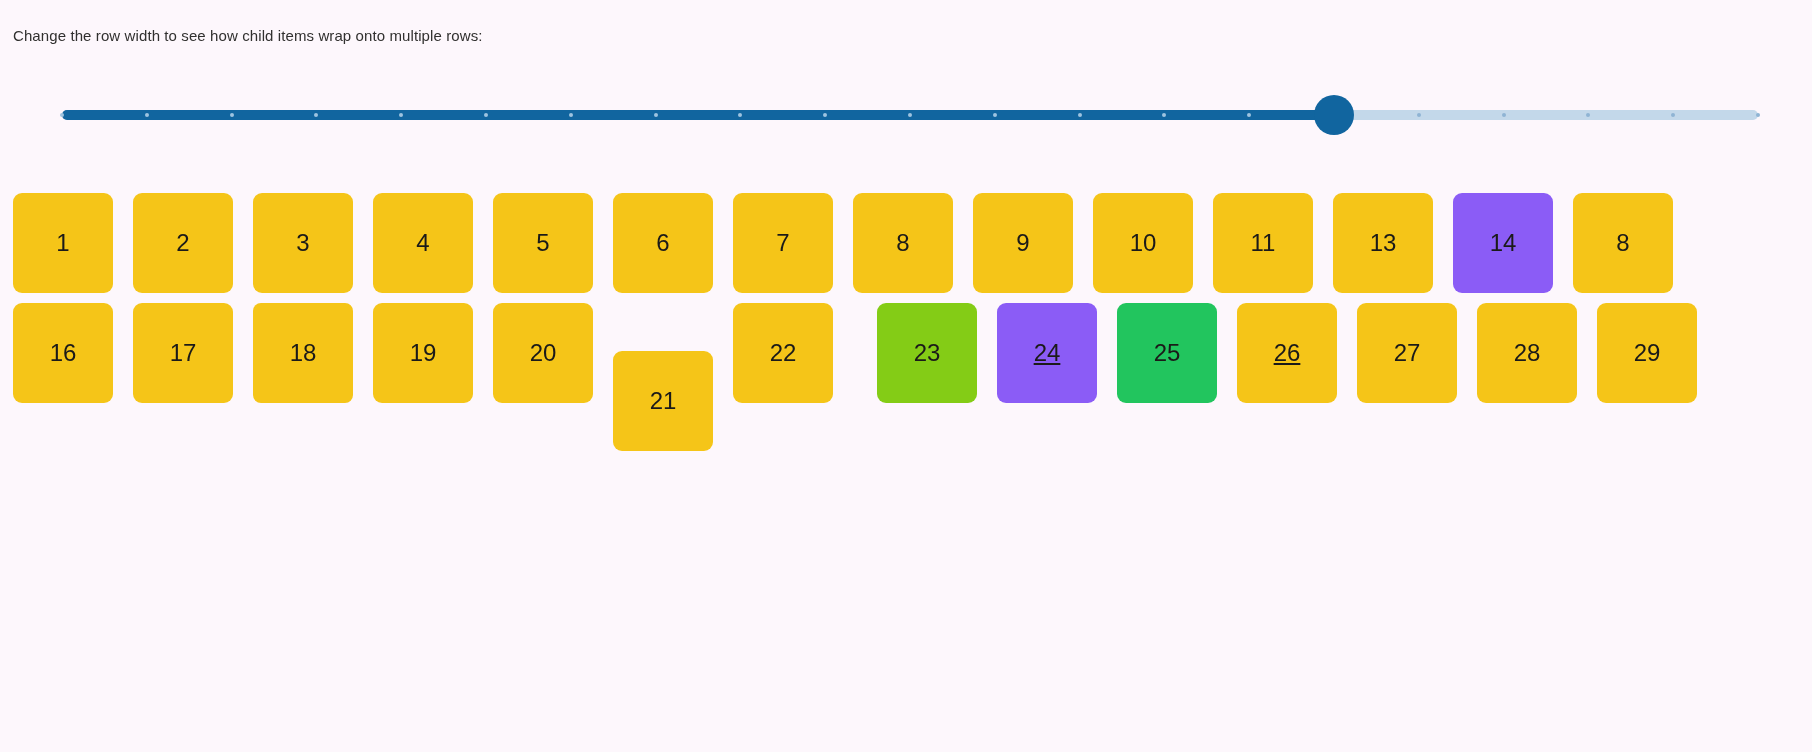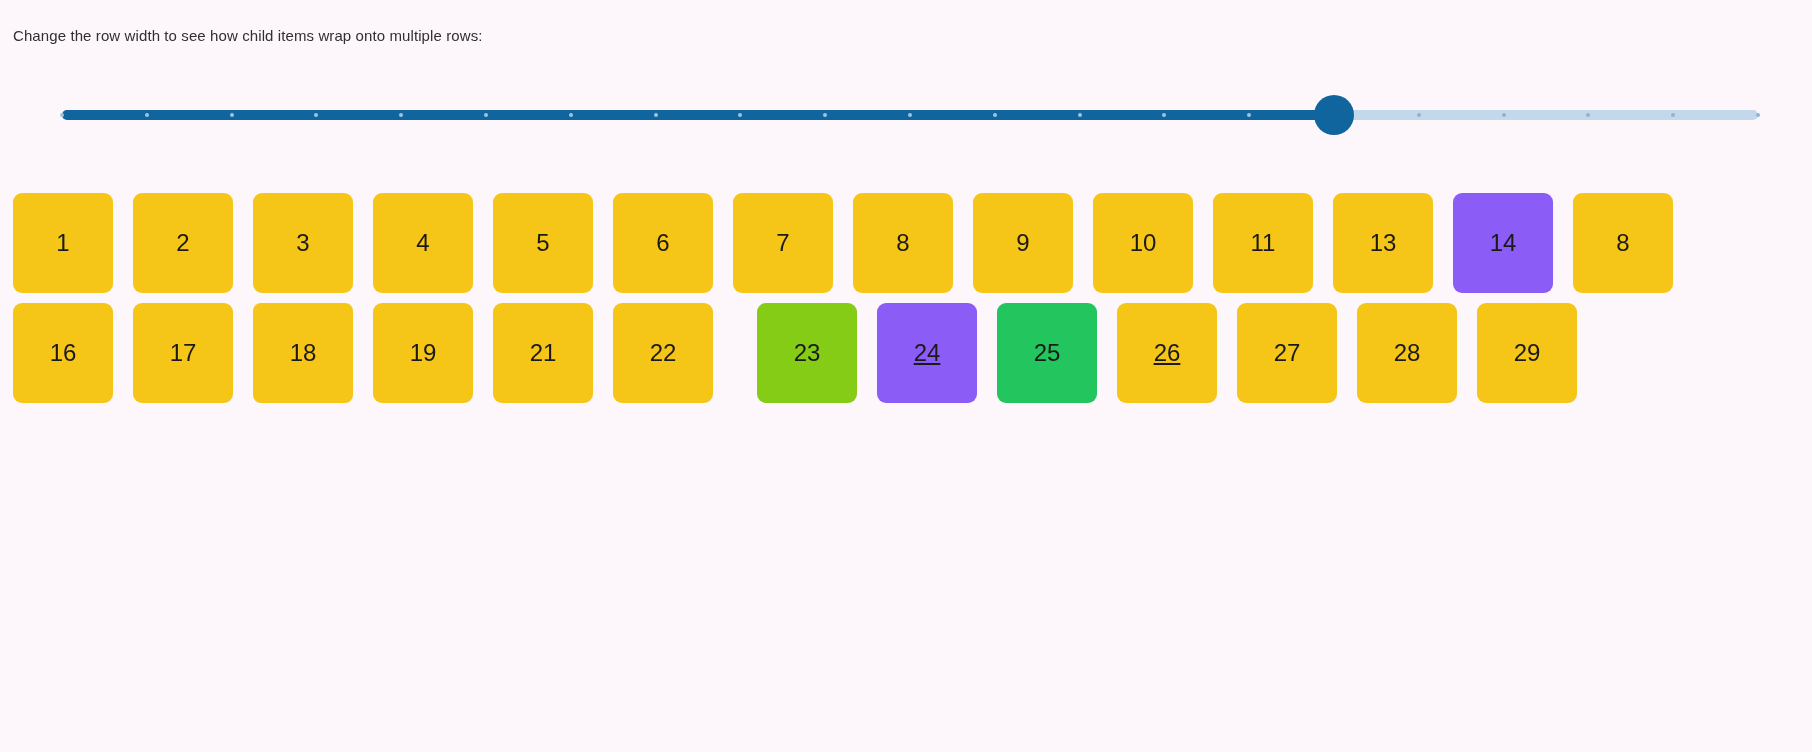--- a/index.html
+++ b/index.html
@@ -174,21 +174,22 @@
         <div class="item" style="background: rgb(245, 197, 24); color: rgb(27, 26, 25);">11</div>
         <div class="item" style="background: rgb(245, 197, 24); color: rgb(27, 26, 25);">13</div>
         <div class="item" style="background: #8b5cf6; color: rgb(27, 26, 25);">14</div>
         <div class="item" style="background: rgb(245, 197, 24); color: rgb(27, 26, 25);">8</div>
       </div>
     <div class="row">
         <div class="item" style="background: rgb(245, 197, 24); color: rgb(27, 26, 25);">16</div>
         <div class="item" style="background: rgb(245, 197, 24); color: rgb(27, 26, 25);">17</div>
         <div class="item" style="background: rgb(245, 197, 24); color: rgb(27, 26, 25); border-radius: 8px;">18</div>
         <div class="item" style="background: rgb(245, 197, 24); color: rgb(27, 26, 25);">19</div>
-        <div class="item" style="background: rgb(245, 197, 24); color: rgb(27, 26, 25);">21</div>
+        <div class="item" style="background: rgb(245, 197, 24); color: rgb(27, 26, 25);">20</div>
+        <div class="item" style="background: rgb(245, 197, 24); color: rgb(27, 26, 25); margin-top: 48px;">21</div>
         <div class="item" style="background: rgb(245, 197, 24); color: rgb(27, 26, 25);">22</div>
         <div class="item" style="background: #84cc16; color: rgb(27, 26, 25); margin-left: 24px;">23</div>
         <div class="item" style="background: #8b5cf6; color: rgb(27, 26, 25); text-decoration: underline;">24</div>
         <div class="item" style="background: #22c55e; color: rgb(27, 26, 25);">25</div>
         <div class="item" style="background: rgb(245, 197, 24); color: rgb(27, 26, 25); text-decoration: underline;">26</div>
         <div class="item" style="background: rgb(245, 197, 24); color: rgb(27, 26, 25);">27</div>
         <div class="item" style="background: rgb(245, 197, 24); color: rgb(27, 26, 25);">28</div>
         <div class="item" style="background: rgb(245, 197, 24); color: rgb(27, 26, 25);">29</div>
       </div>
   </div>

